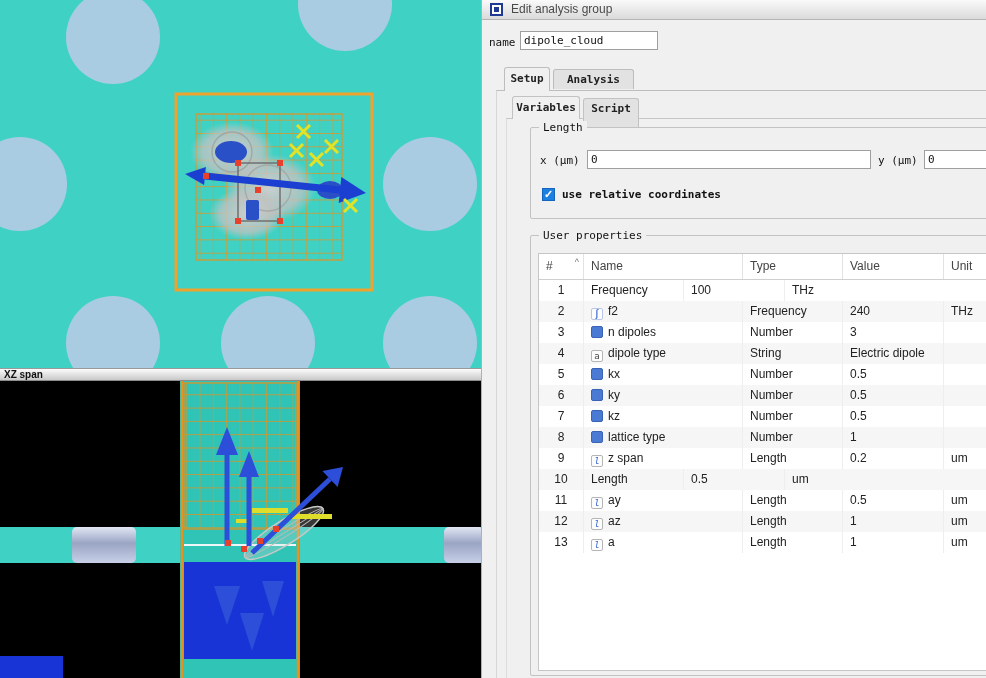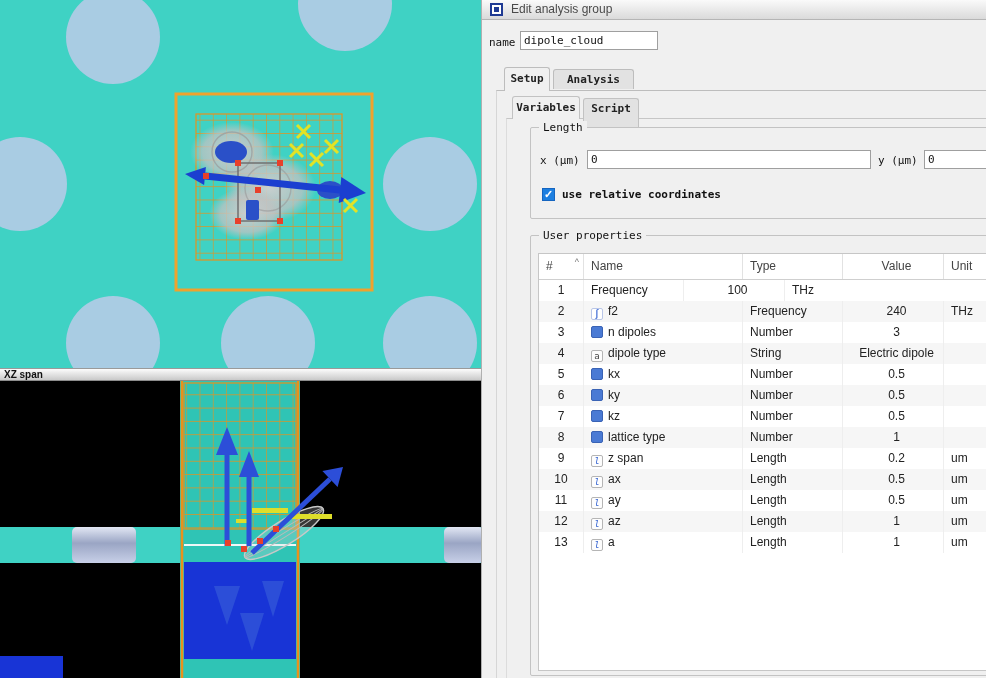--- a/index.html
+++ b/index.html
@@ -65,21 +65,21 @@
      border:1px solid #c6c6c6;box-sizing:border-box;overflow:hidden;font-size:12px;color:#222;}
   .thead{display:flex;height:25px;border-bottom:1px solid #cfcfcf;color:#444;background:#fff;}
   .th{box-sizing:border-box;border-right:1px solid #e2e2e2;line-height:24px;padding-left:7px;position:relative;}
   .tbody .tr{display:flex;height:21px;line-height:21px;}
   .tbody .tr:nth-child(even){background:#f6f6f6;}
   .td{box-sizing:border-box;border-right:1px solid #eeeeee;padding-left:7px;overflow:hidden;white-space:nowrap;}
   .col-num{width:45px;}
   .td.col-num{text-align:center;padding-left:0;}
   .col-name{width:159px;}
   .col-type{width:100px;}
-  .col-value{width:101px;text-align:center;}
+  .col-value{width:101px;}
   .col-unit{flex:1;border-right:none;}
   .sort-caret{position:absolute;right:4px;top:-4px;font-size:9px;color:#777;}
   .prop-icon{display:inline-block;width:12px;height:12px;margin-right:5px;border-radius:2px;
      font:9px "DejaVu Sans Mono",monospace;text-align:center;line-height:11px;vertical-align:-2px;box-sizing:border-box;}
   .icon-frequency{background:#fff;border:1px solid #b9c6e8;color:#2f5fd0;font-weight:bold;}
   .icon-number{background:#4a7ad4;border:1px solid #3a63b5;}
   .icon-string{background:#fdfdfd;border:1px solid #b5b5b5;color:#444;}
   .icon-length{background:#fdfdfd;border:1px solid #b5b5b5;color:#2f5fd0;font-style:italic;}
 </style>
 </head>
@@ -311,21 +311,20 @@
             </div>
             <div class="tr">
               <div class="td col-num">9</div>
               <div class="td col-name"><span class="prop-icon icon-length">l</span>z span</div>
               <div class="td col-type">Length</div>
               <div class="td col-value">0.2</div>
               <div class="td col-unit">um</div>
             </div>
             <div class="tr">
               <div class="td col-num">10</div>
-              <div class="td col-name"><span class="prop-icon icon-length">l</span>ax</div>
               <div class="td col-type">Length</div>
               <div class="td col-value">0.5</div>
               <div class="td col-unit">um</div>
             </div>
             <div class="tr">
               <div class="td col-num">11</div>
               <div class="td col-name"><span class="prop-icon icon-length">l</span>ay</div>
               <div class="td col-type">Length</div>
               <div class="td col-value">0.5</div>
               <div class="td col-unit">um</div>

